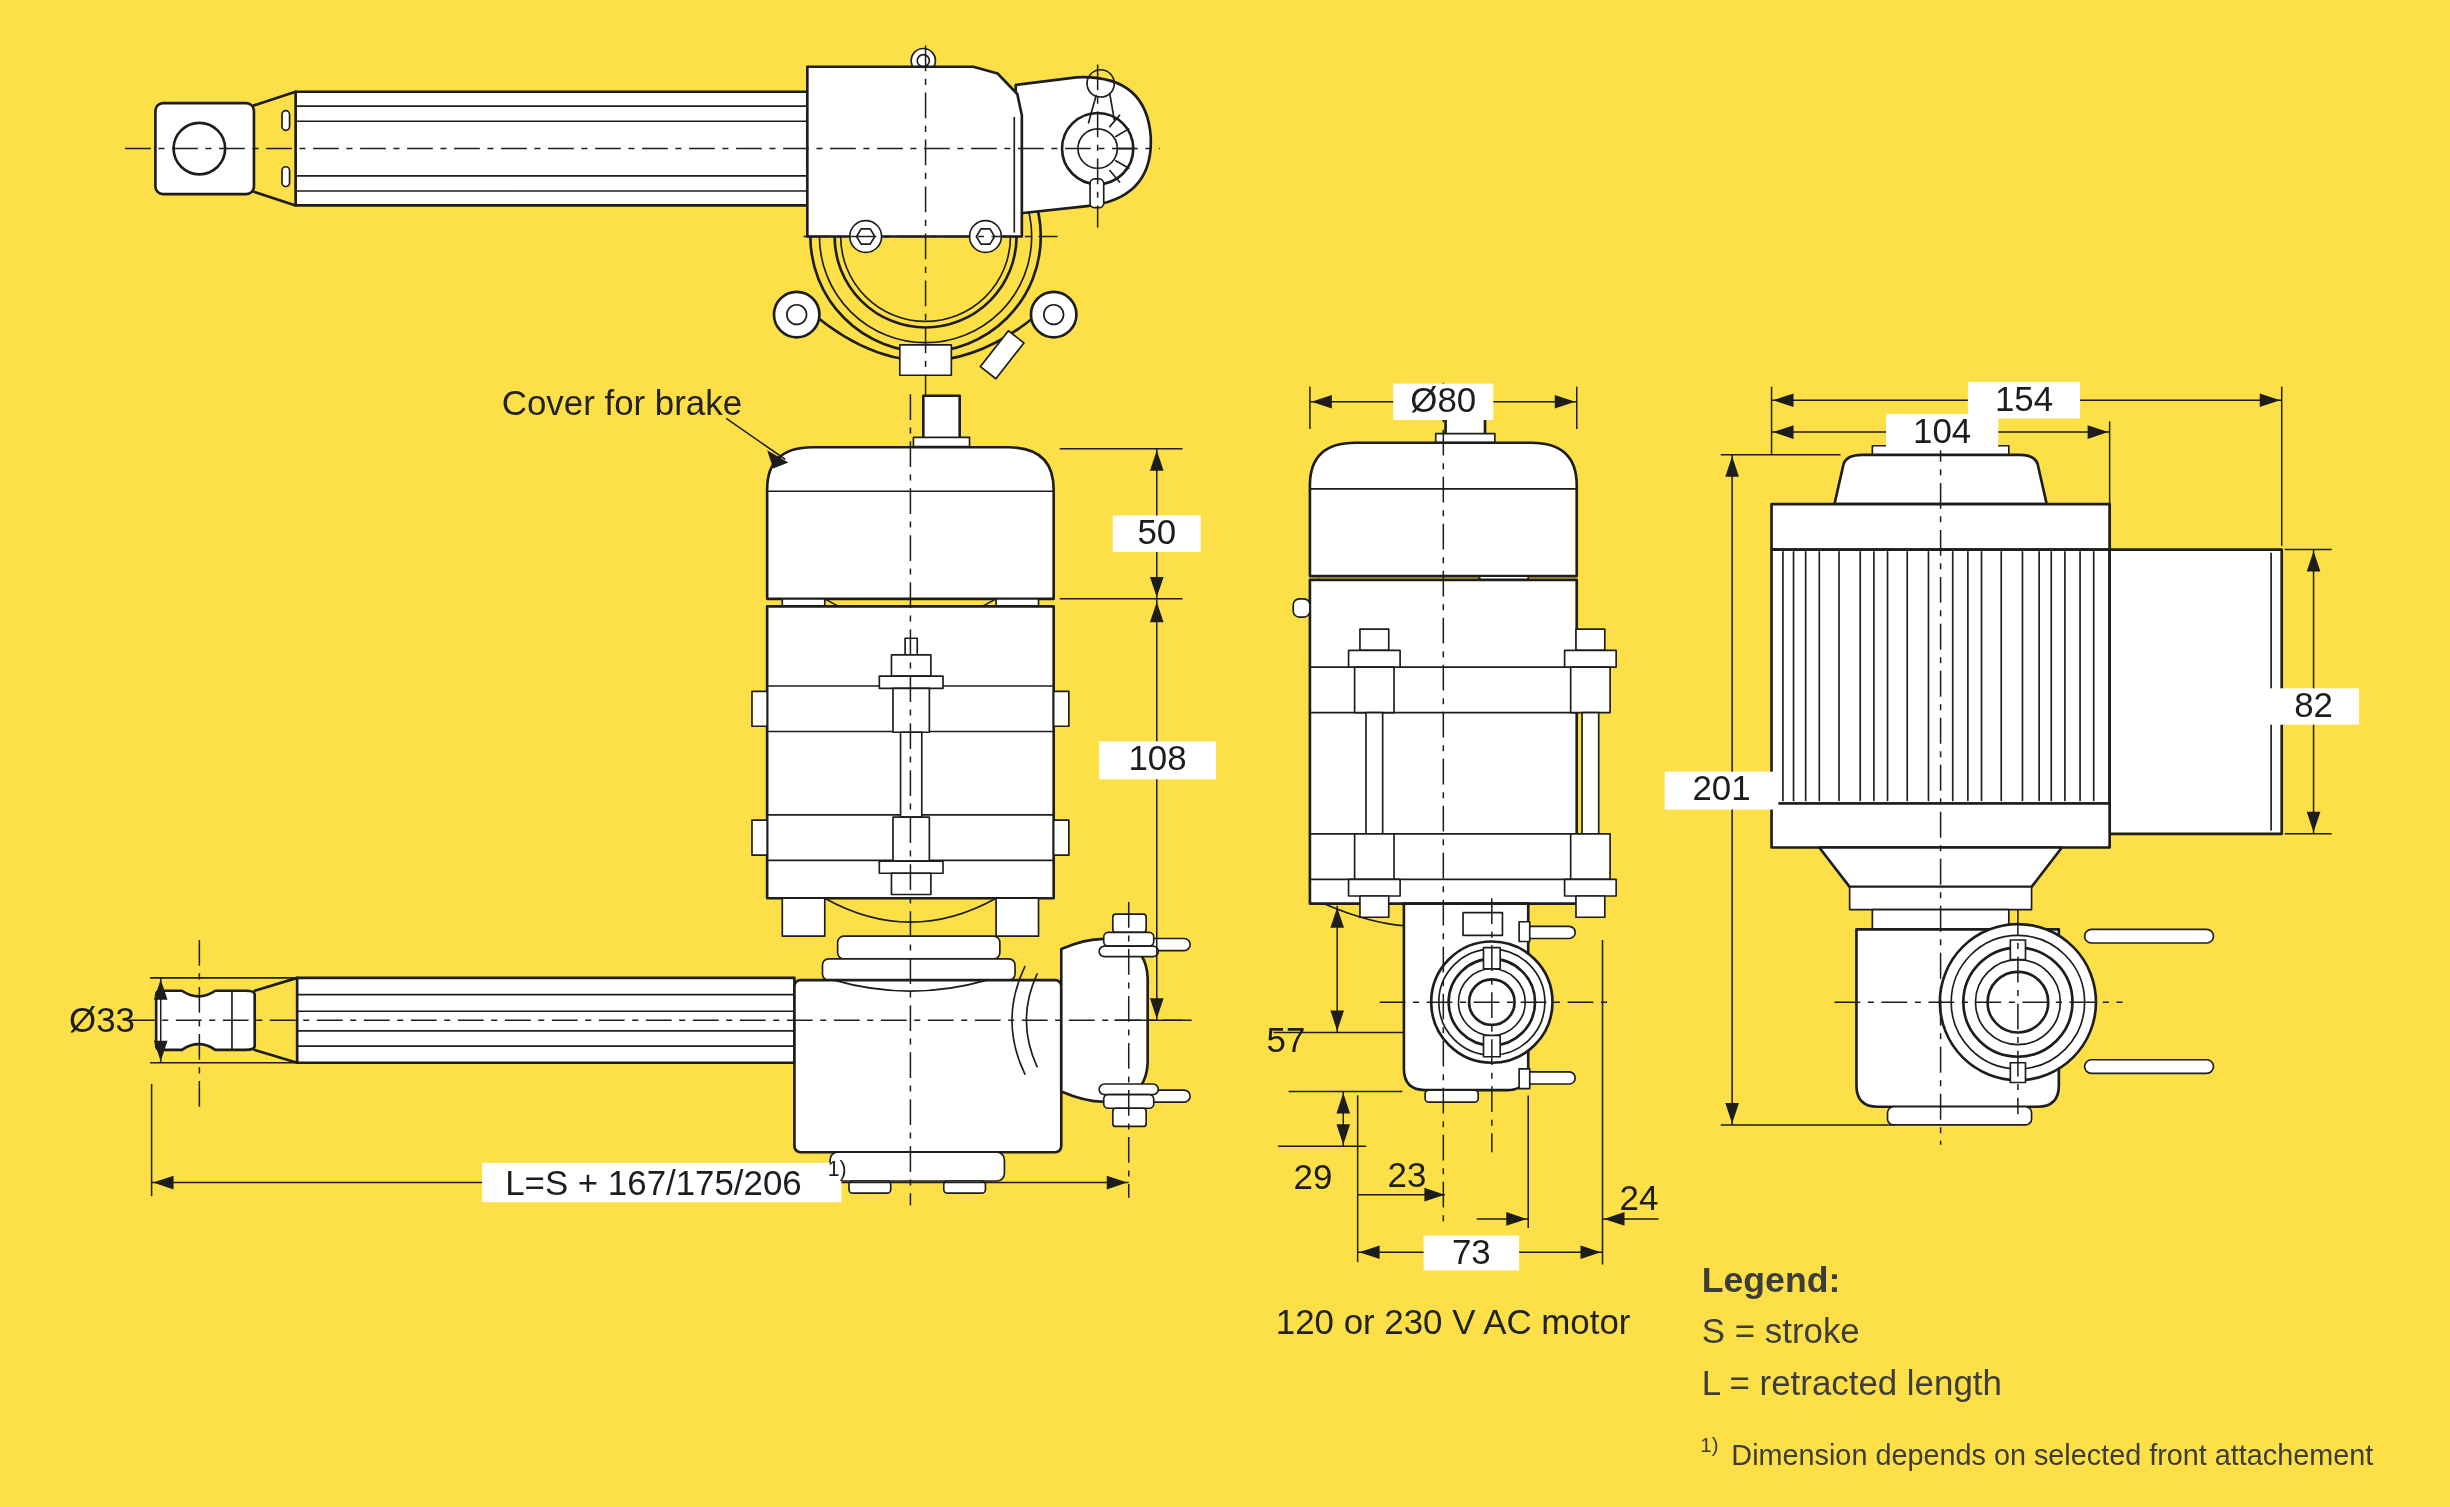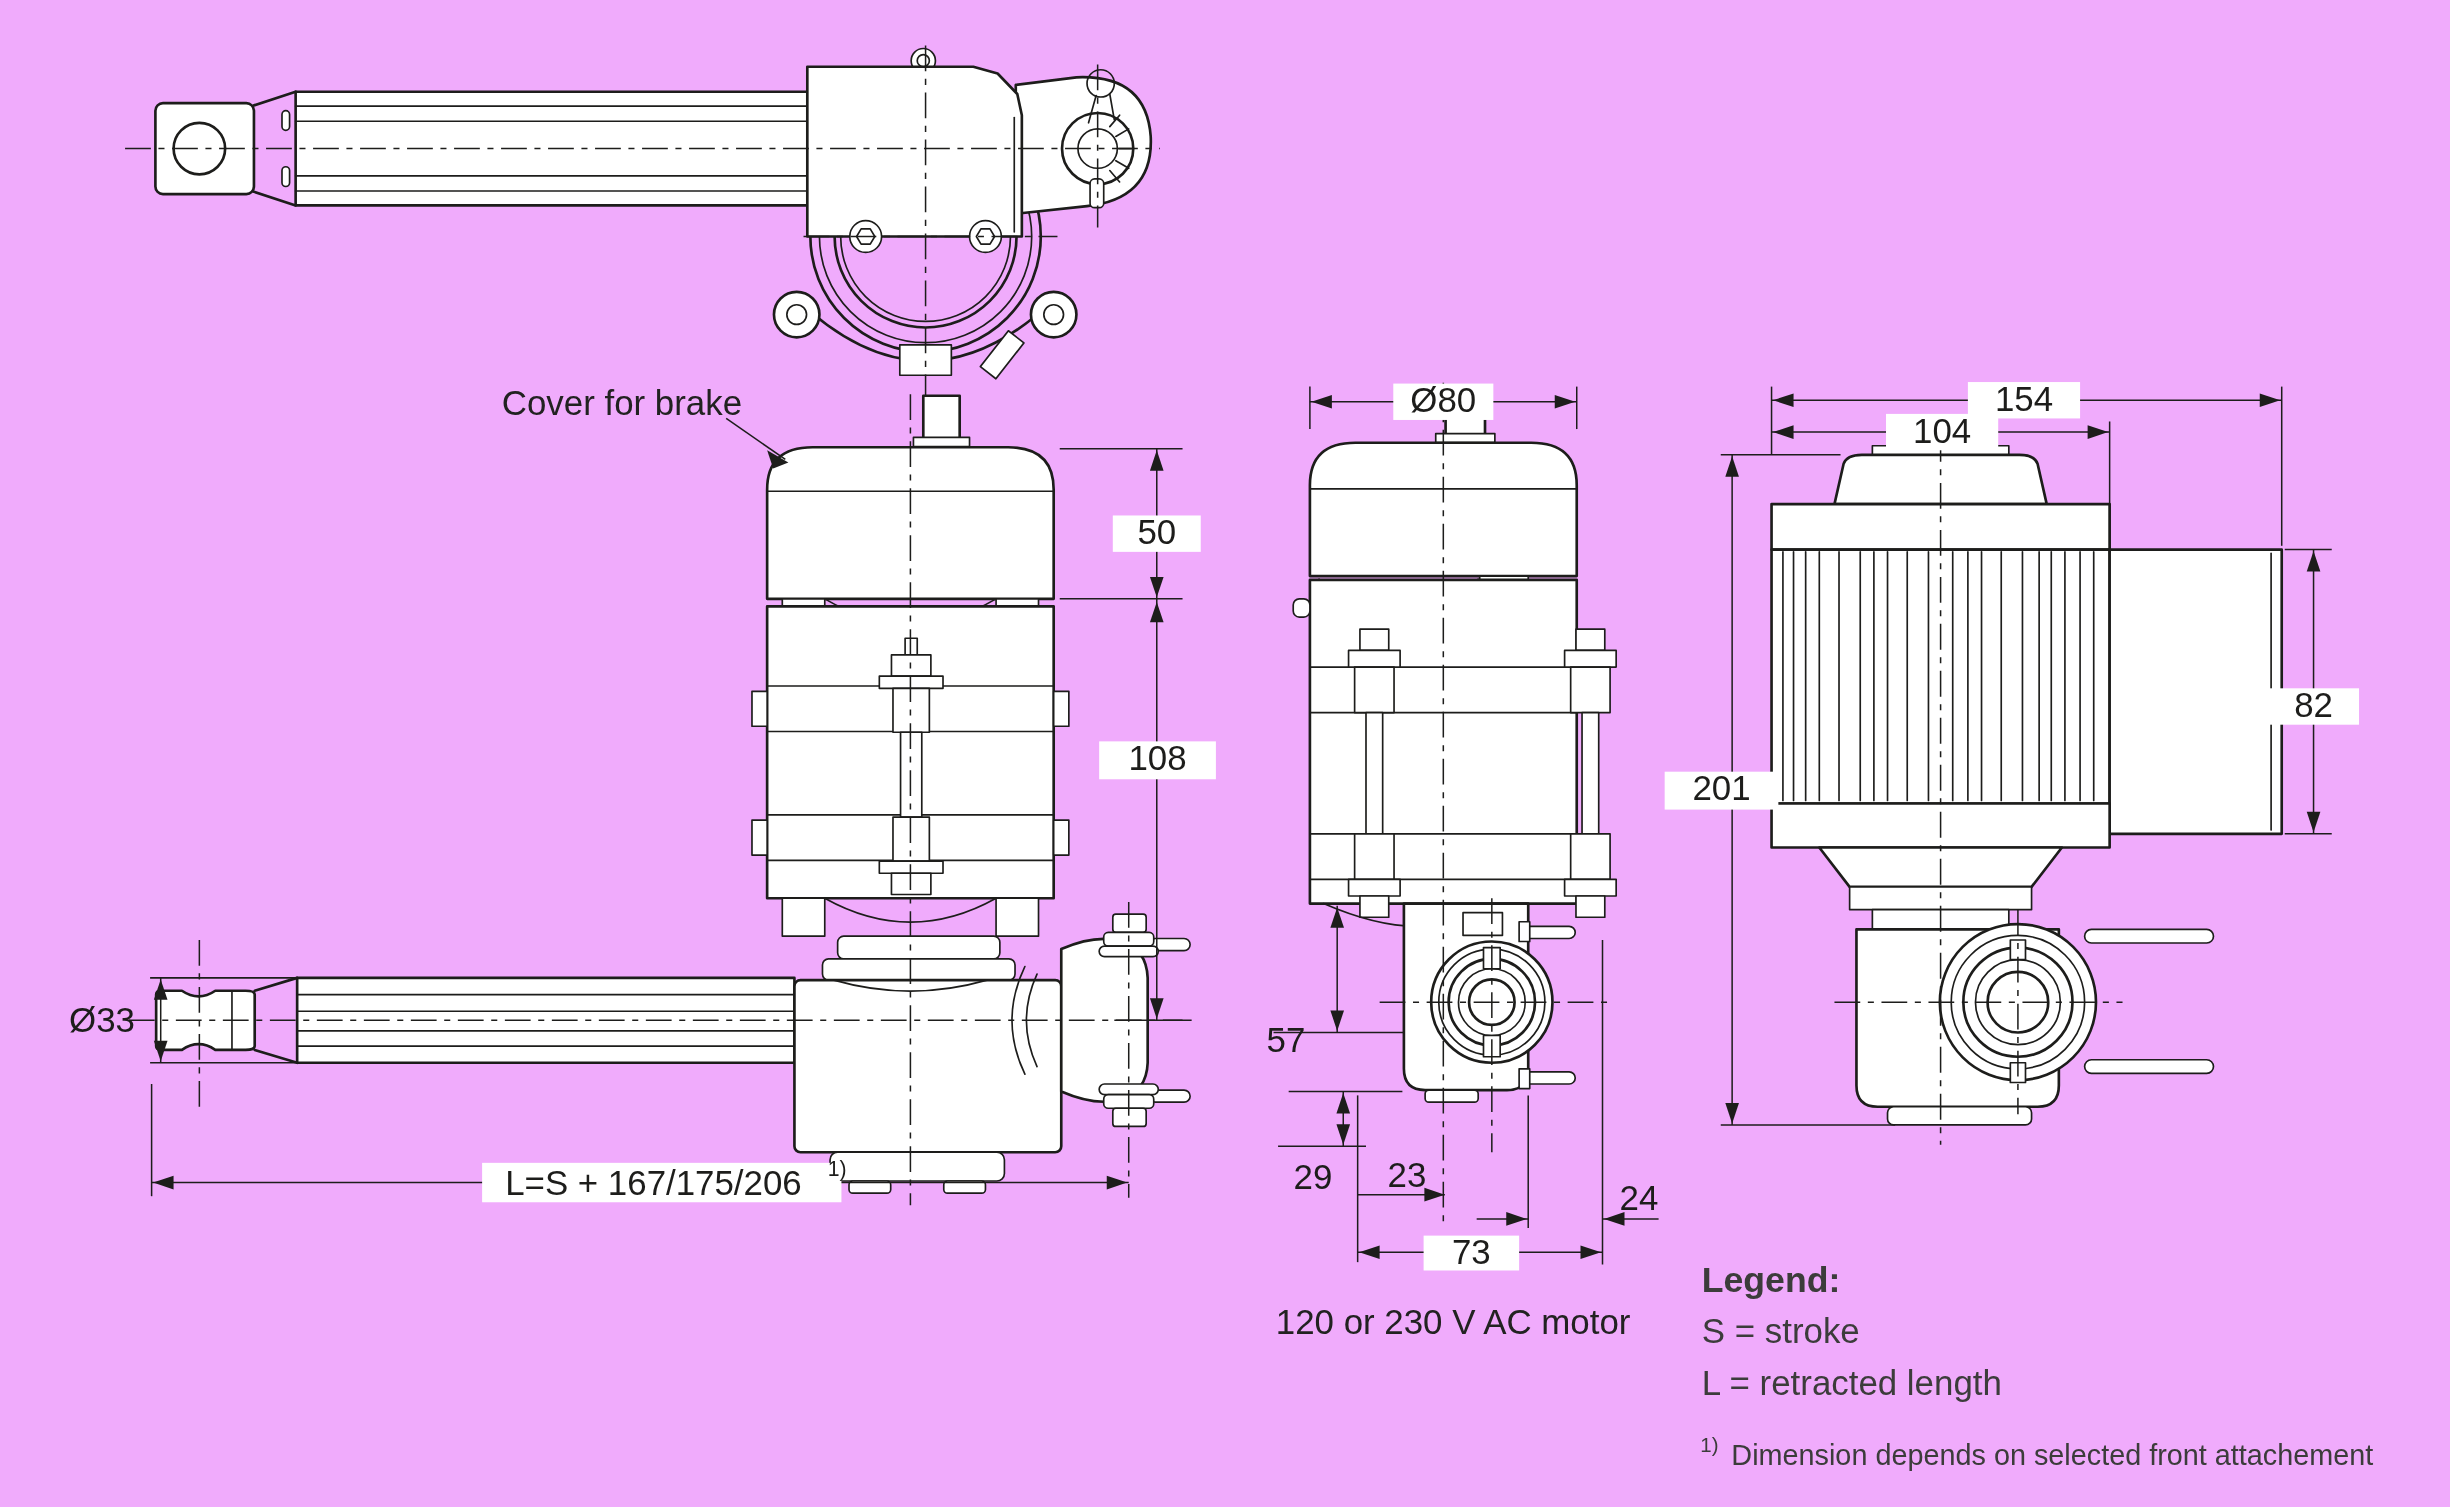--- a/index.html
+++ b/index.html
@@ -1,16 +1,16 @@
 <!DOCTYPE html>
 <html style="font-size:12px"><head>
 <meta charset="utf-8">
 <style>
   html,body{margin:0;padding:0;background:#ffffff;}
-  .stage{position:relative;width:2450px;height:1507px;background:#f0abfc;overflow:hidden;}
+  .stage{position:relative;width:2450px;height:1507px;background:#fde047;overflow:hidden;}
   svg{display:block;}
   .ln{fill:none;stroke:#1d1d1b;stroke-width:3.5;stroke-linejoin:round;stroke-linecap:round;}
   .ln2{fill:none;stroke:#1d1d1b;stroke-width:2.2;stroke-linejoin:round;stroke-linecap:round;}
   .wh{fill:#ffffff;stroke:#1d1d1b;stroke-width:3.5;stroke-linejoin:round;}
   .wh2{fill:#ffffff;stroke:#1d1d1b;stroke-width:2.2;stroke-linejoin:round;}
   .dim{fill:none;stroke:#1d1d1b;stroke-width:2;}
   .ext{fill:none;stroke:#1d1d1b;stroke-width:2;}
   .cl{fill:none;stroke:#1d1d1b;stroke-width:2;stroke-dasharray:34 10 8 10;}
   .arw{fill:#1d1d1b;stroke:none;}
   .gap{fill:#ffffff;stroke:none;}

